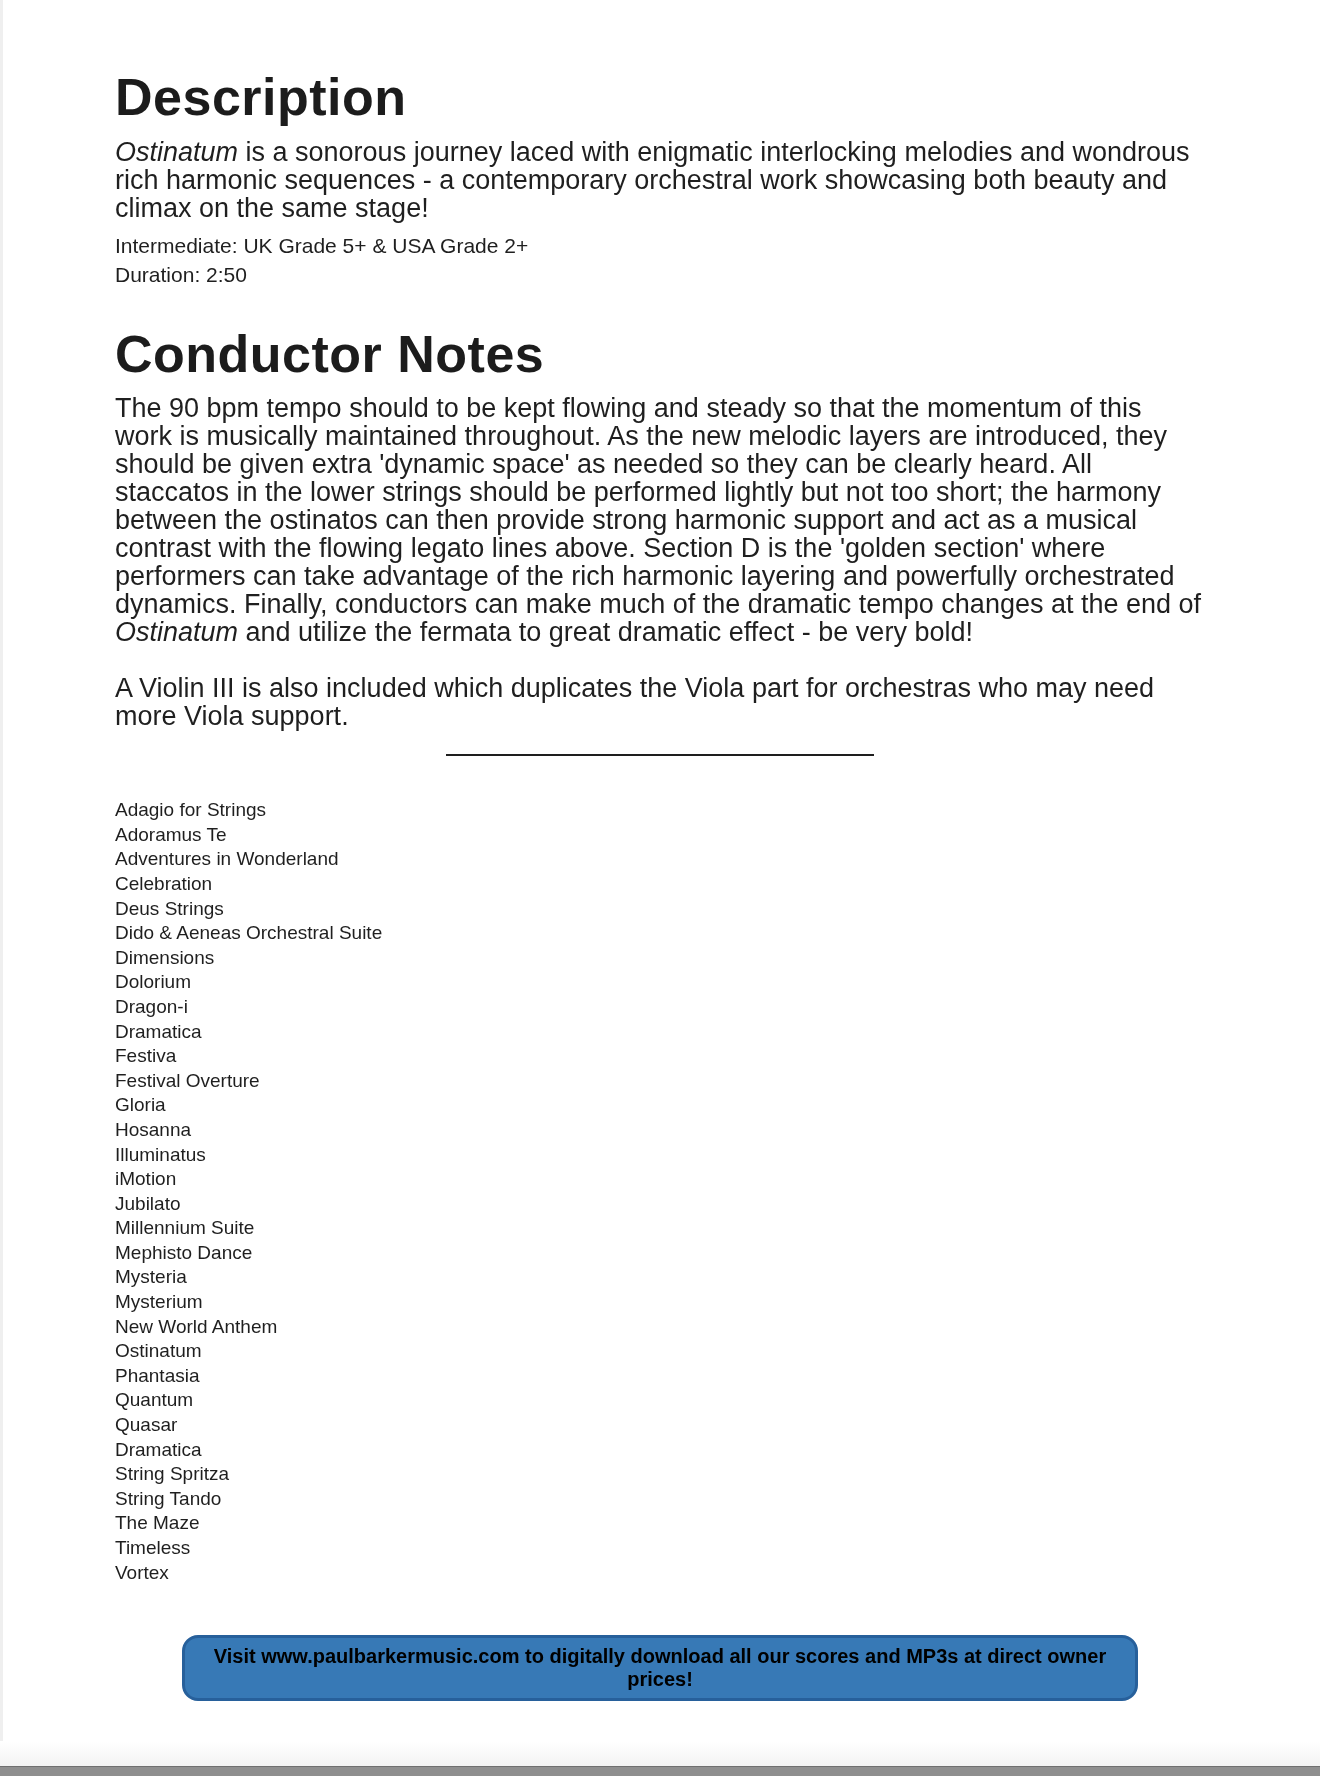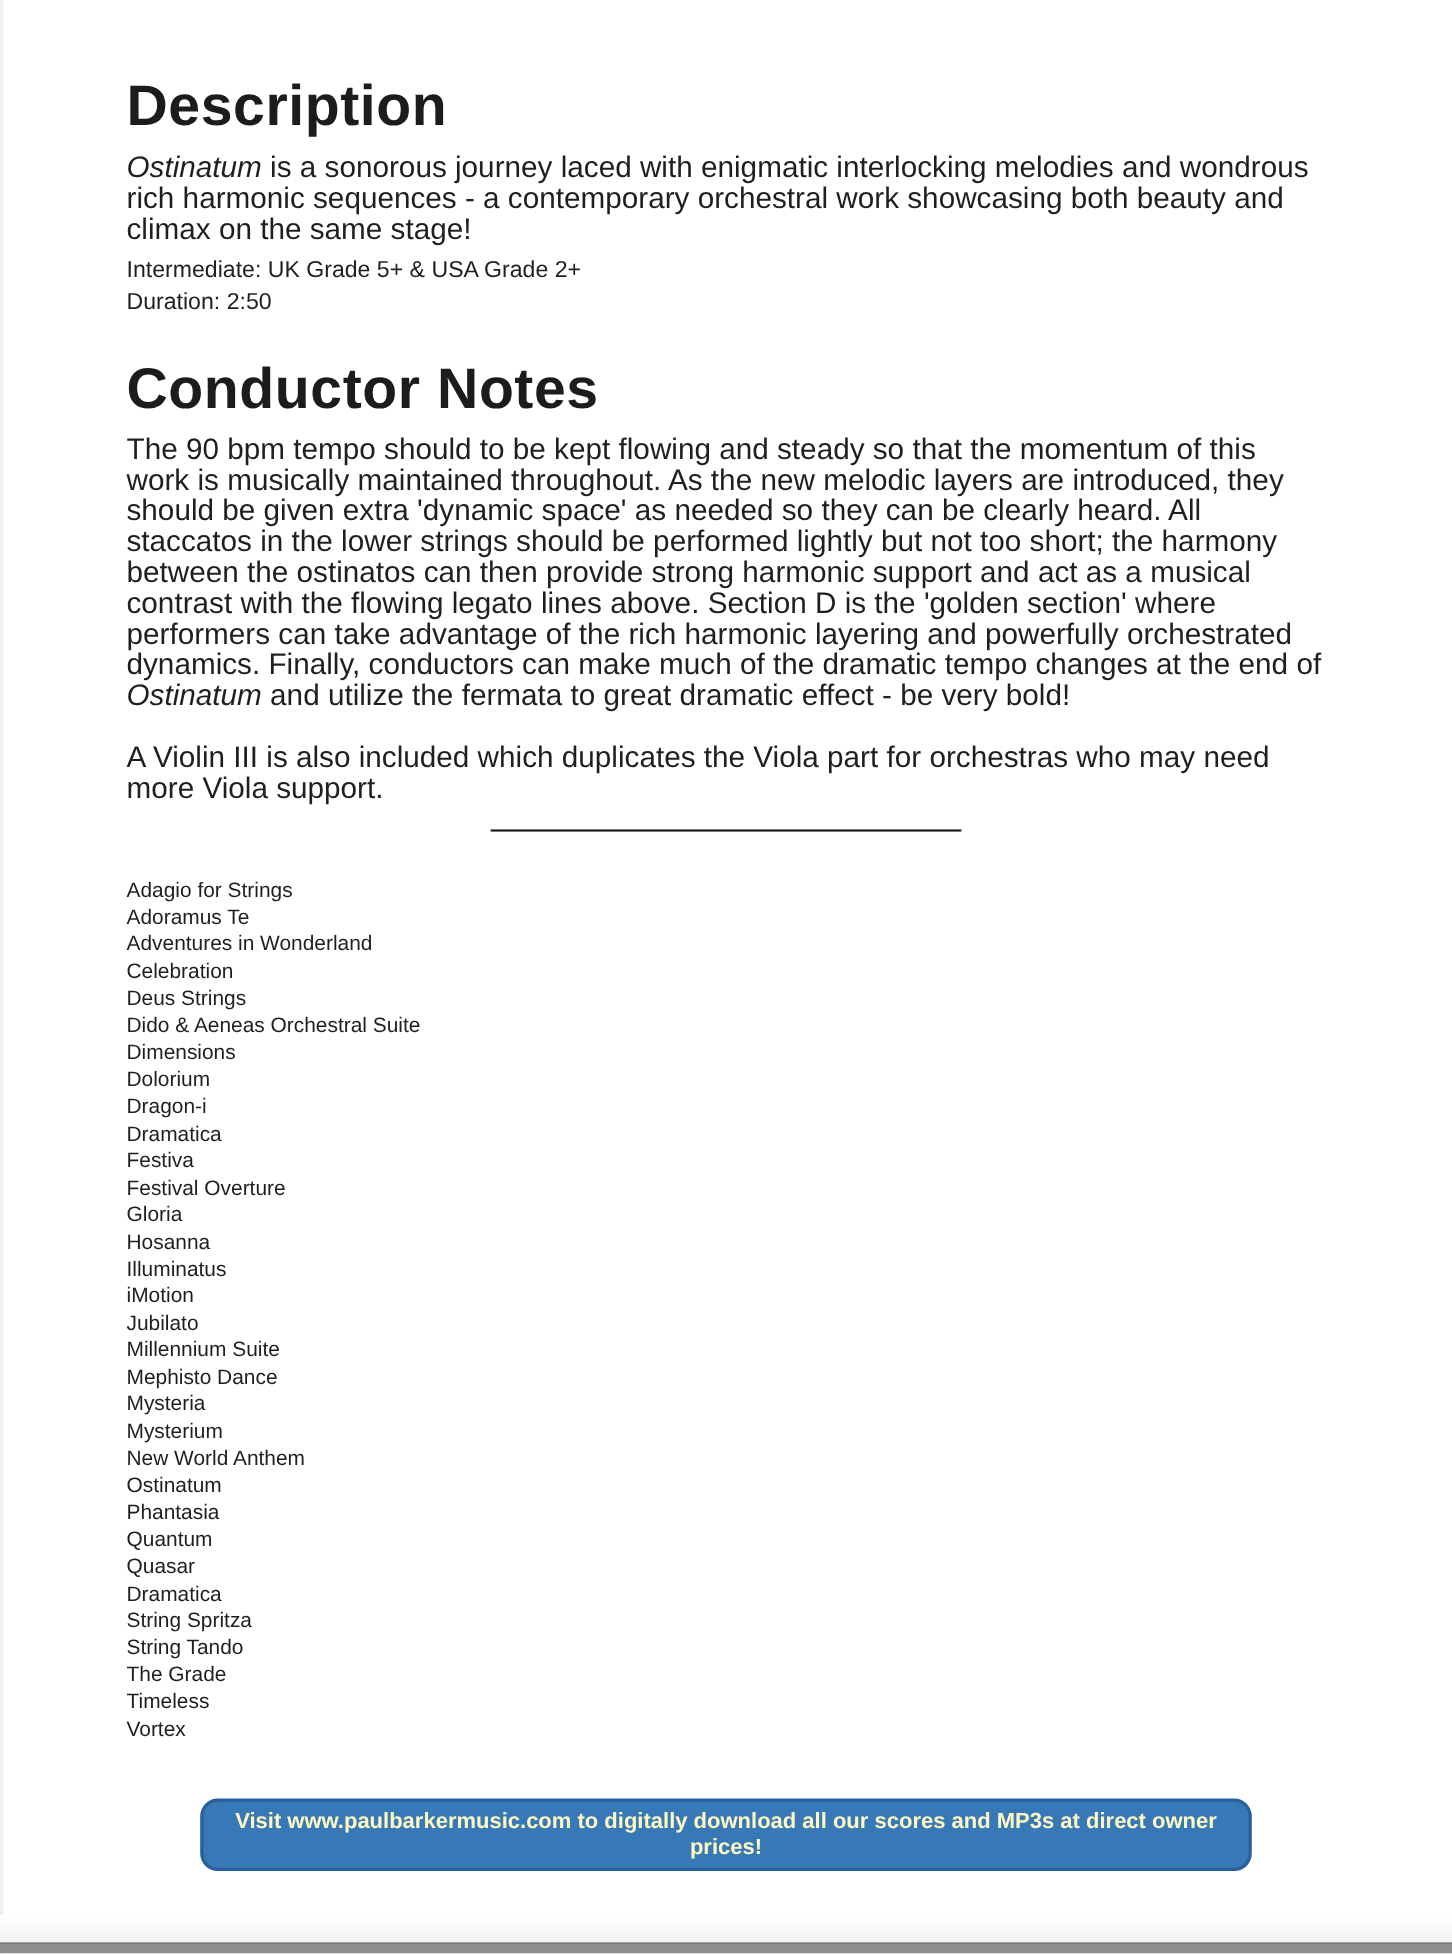--- a/index.html
+++ b/index.html
@@ -63,21 +63,21 @@
     line-height: 24.6px;
     color: #1f1f1f;
   }
   .banner {
     display: block;
     width: 930px;
     margin: 50px auto 0 auto;
     background: #3779b6;
     border: 3px solid #27609b;
     border-radius: 16px;
-    color: #fef9c3;
+    color: #000000;
     font-size: 20px;
     font-weight: 700;
     text-align: center;
     padding: 7px 10px;
     text-decoration: none;
     cursor: pointer;
   }
   .bottom-fade {
     position: absolute;
     left: 0; right: 0; bottom: 9px;
@@ -139,21 +139,21 @@
       <div class="list-item">Mysteria</div>
       <div class="list-item">Mysterium</div>
       <div class="list-item">New World Anthem</div>
       <div class="list-item">Ostinatum</div>
       <div class="list-item">Phantasia</div>
       <div class="list-item">Quantum</div>
       <div class="list-item">Quasar</div>
       <div class="list-item">Dramatica</div>
       <div class="list-item">String Spritza</div>
       <div class="list-item">String Tando</div>
-      <div class="list-item">The Grade</div>
+      <div class="list-item">The Maze</div>
       <div class="list-item">Timeless</div>
       <div class="list-item">Vortex</div>
     </div>
 
   <a class="banner">Visit www.paulbarkermusic.com to digitally download all our scores and MP3s at direct owner prices!</a>
 
 </div>
 
 <div class="bottom-fade"></div>
 <div class="bottom-bar"></div>

